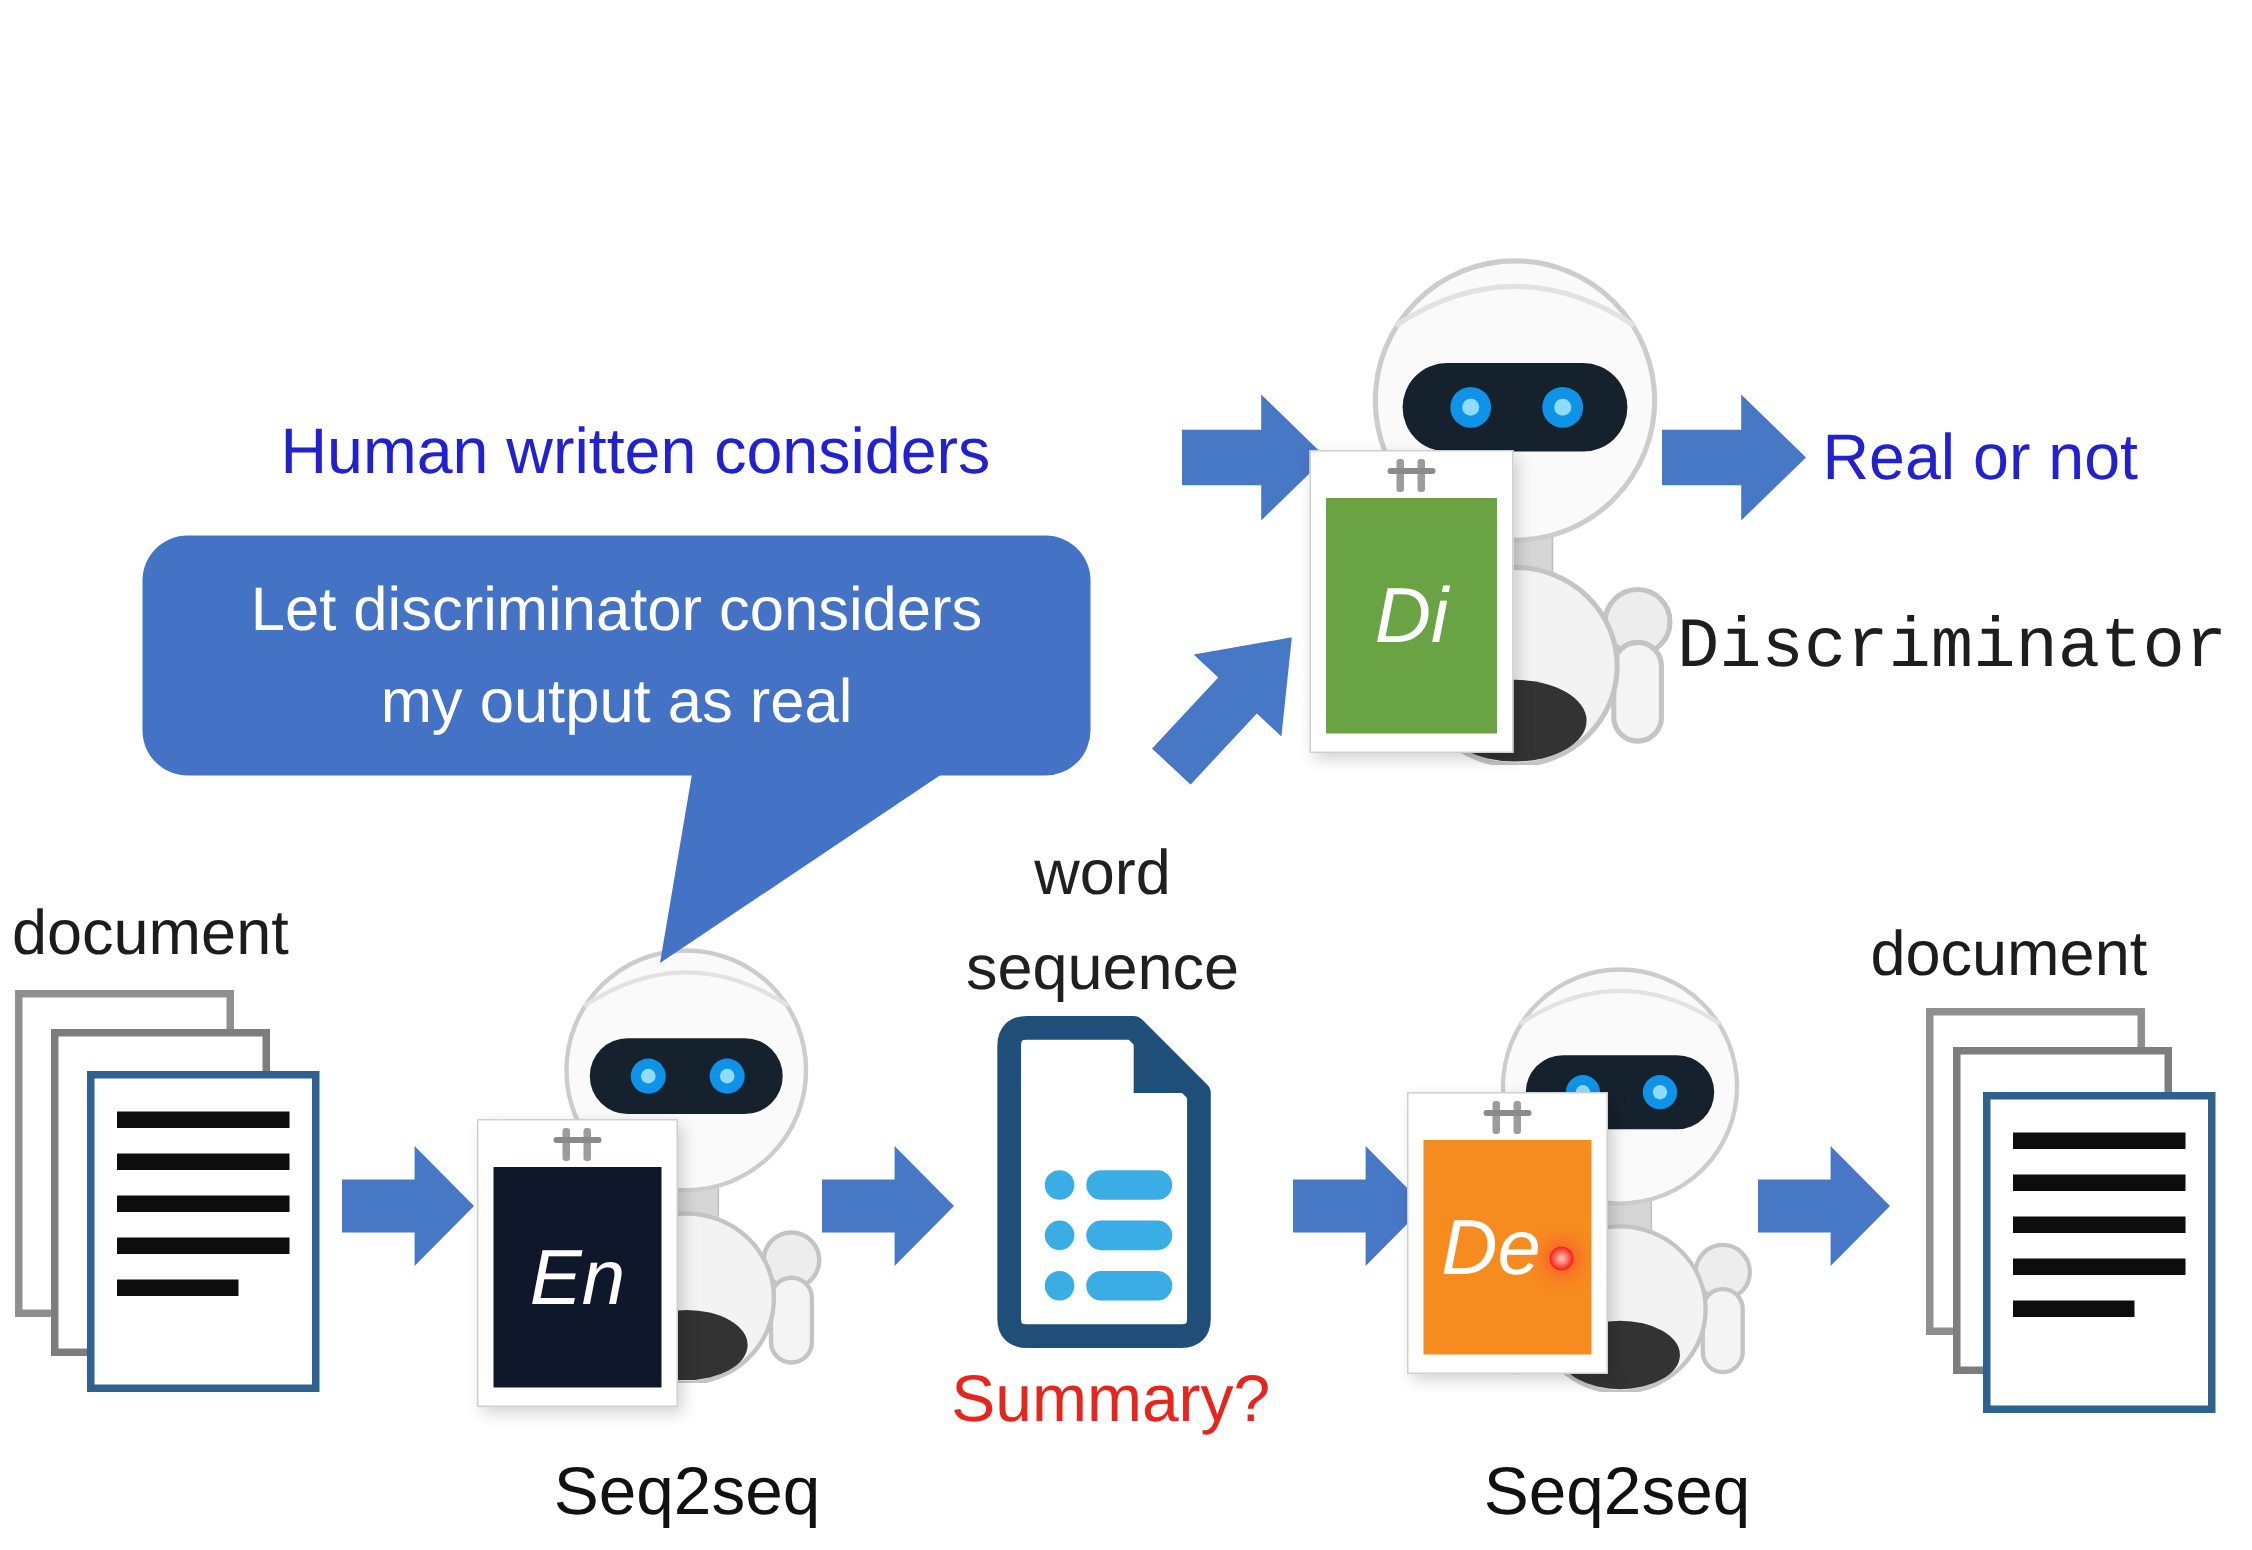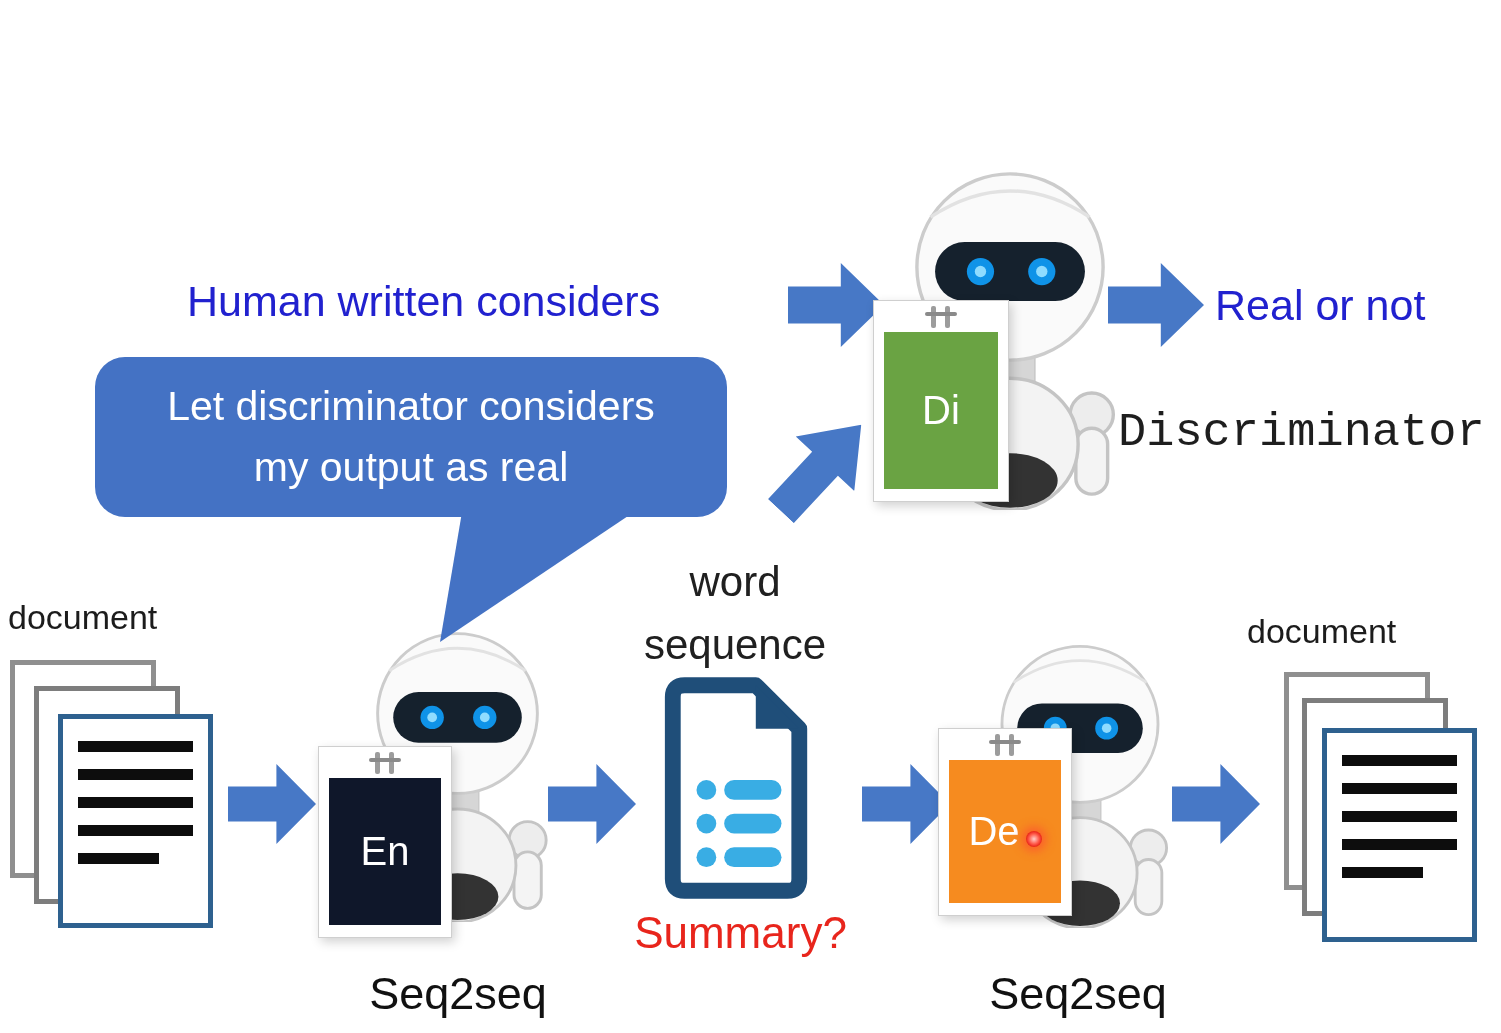--- a/index.html
+++ b/index.html
@@ -37,21 +37,21 @@
 
   
   .badge-card {
     position:absolute; background:#ffffff; border:1px solid #cfcfcf;
     box-shadow:3px 4px 10px rgba(0,0,0,0.18);
     display:flex; flex-direction:column; align-items:center;
     padding:5px 10px 12px; box-sizing:border-box; z-index:4;
   }
   .badge-rect {
     flex:1; width:100%; margin-top:4px; display:flex; align-items:center;
-    justify-content:center; color:#ffffff; font-size:40px;
+    justify-content:center; color:#ffffff; font-size:52px;font-style:italic;
   }
   .badge-green  { background:#6aa343; }
   .badge-blue   { background:#0f172a; }
   .badge-orange { background:#f68b1f; }
 
   .laser-dot {
     display:inline-block; width:16px; height:16px; border-radius:50%;
     margin-left:6px; margin-top:14px;
     background:radial-gradient(circle, #ffd0ca 0%, #ff5a4a 45%, #e3170d 75%);
     box-shadow:0 0 10px 4px rgba(255,70,50,0.65);
@@ -63,21 +63,21 @@
   .sheet.back1 { border:5px solid #8f8f8f; }
   .sheet.back2 { border:5px solid #7d7d7d; }
   .sheet.front { border:5px solid #2e618f; padding:22px 15px; }
   .docline { height:11px; background:#0d0d0d; margin-bottom:17px; }
   .docline:last-child { width:70%; }
 
   .center-text { text-align:center; }
   .word-seq-label { left:610px; top:550px; width:250px; font-size:42px; color:#202020; line-height:1.5; z-index:2;}
   .summary-label { left:618px; top:908px; width:245px; font-size:44px; color:#e8251c; }
   .seq2seq-label { font-size:45px; color:#111111; width:220px; }
-  .doc-label { font-size:34px; color:#1c1c1c; white-space:nowrap; }
+  .doc-label { font-size:42px; color:#1c1c1c; white-space:nowrap; }
 </style>
 </head>
 <body>
 
 <div class="slide">
 
 
   <div class="abs blue-label" style="left:187px; top:277px;">Human written considers</div>
 
   <div class="arrow" style="left:788px; top:263px; width:96px; height:84px;"></div>

